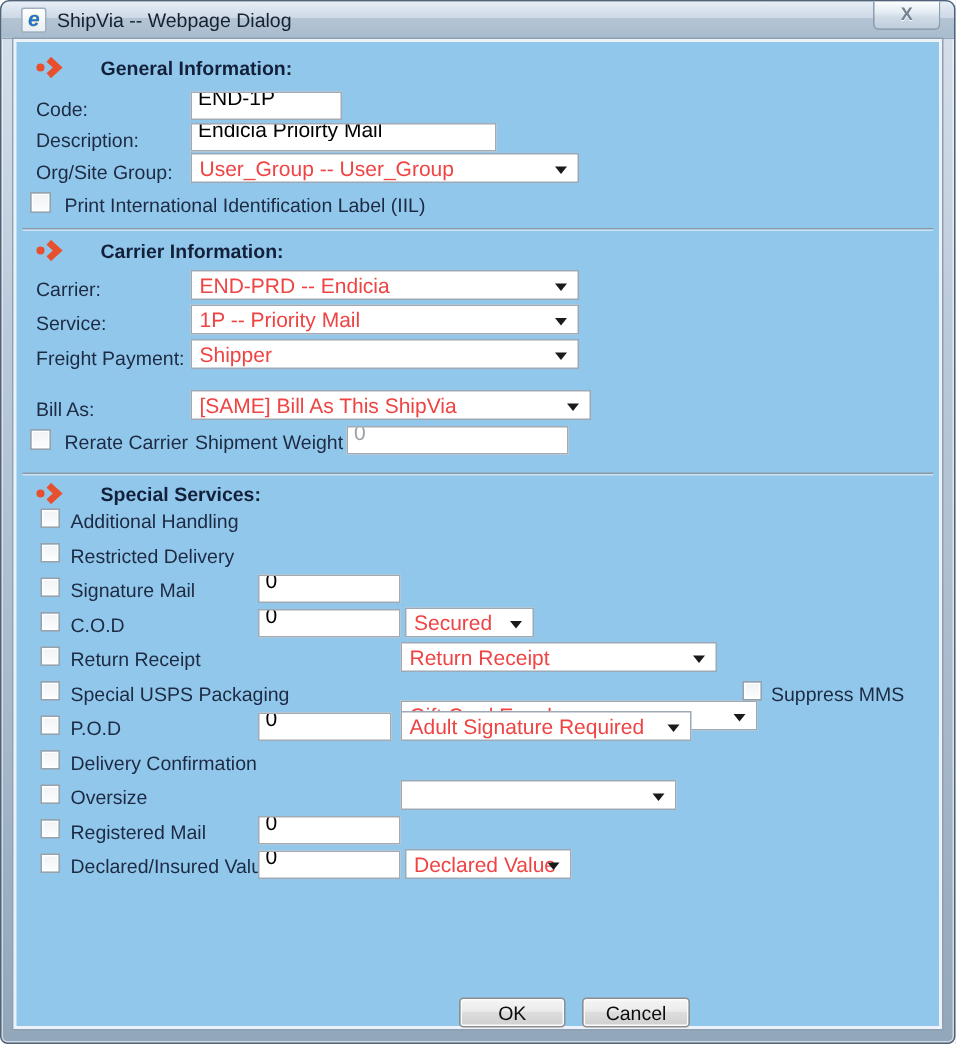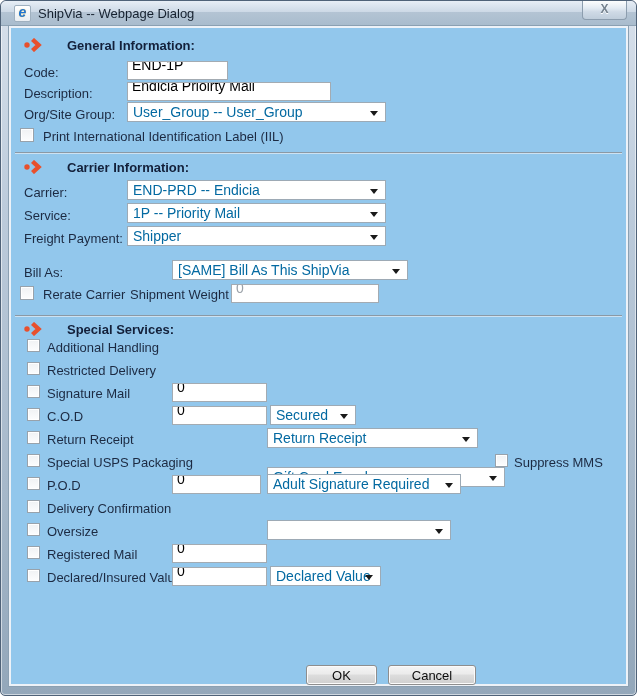--- a/index.html
+++ b/index.html
@@ -31,21 +31,21 @@
 
   .hdr{position:absolute;display:flex;align-items:center;gap:24px;height:18px;}
   .hdr .hdr-text{font-size:13px;font-weight:bold;color:#13203a;white-space:nowrap;}
   .hdr svg{display:block;}
 
   .flabel{position:absolute;font-size:13px;color:#1c2a42;white-space:nowrap;}
   .txt{position:absolute;height:19px;border:1px solid #a3abb2;background:#fff;
     font-family:"Liberation Sans",sans-serif;font-size:14px;color:#000;padding:0 0 12px 4px;margin:0;}
   .txt:disabled{color:#9aa1a8;background:#fff;-webkit-text-fill-color:#9aa1a8;}
   .sel{position:absolute;height:20px;background:#fff;border:1px solid #9daab5;cursor:default;}
-  .sel .sel-text{position:absolute;left:5px;top:0;line-height:19px;font-size:14px;color:#0369a1;white-space:nowrap;}
+  .sel .sel-text{position:absolute;left:5px;top:0;line-height:19px;font-size:14px;color:#ef4444;white-space:nowrap;}
   .sel .arr{position:absolute;right:7px;top:8px;width:0;height:0;
     border-left:4px solid transparent;border-right:4px solid transparent;border-top:5px solid #1a1a1a;}
   .cb{position:absolute;width:13px;height:13px;border:1px solid #98a2ab;
     background:linear-gradient(180deg,#f0f2f4 0%,#fcfdfe 100%);box-shadow:inset 0 0 0 1px #fff;cursor:default;}
   .cb14{width:14px;height:14px;}
   .sep{position:absolute;left:4px;right:4px;height:2px;
     border-top:1px solid #8b99a5;border-bottom:1px solid #cde2f2;}
   .srow{position:absolute;left:0;right:0;height:23px;}
   .srow .cb{top:3px;}
   .srow .slabel{position:absolute;top:4px;font-size:13px;color:#1c2a42;white-space:nowrap;}
@@ -114,21 +114,21 @@
       <i class="arr"></i>
     </div>
 
     <span class="flabel" style="left:13px;top:203px;">Freight Payment:</span>
     <div class="sel" style="left:116px;top:198px;width:259px;">
       <span class="sel-text">Shipper</span>
       <i class="arr"></i>
     </div>
 
     <span class="flabel" style="left:13px;top:237px;">Bill As:</span>
-    <div class="sel" style="left:116px;top:232px;width:236px;margin-left:45px;">
+    <div class="sel" style="left:116px;top:232px;width:267px;">
       <span class="sel-text">[SAME] Bill As This ShipVia</span>
       <i class="arr"></i>
     </div>
 
     <span class="cb cb14" style="left:9px;top:258px;"></span>
     <span class="flabel" style="left:32px;top:259px;">Rerate Carrier</span>
     <span class="flabel" style="left:119px;top:259px;">Shipment Weight :</span>
     <input class="txt" style="left: 220px; top: 256px; width: 148px;" disabled="" value="0">
 
     <div class="sep" style="top:287px;"></div>
@@ -220,15 +220,15 @@
       <span class="cb" style="left:16px;"></span>
       <span class="slabel" style="left:36px;">Declared/Insured Value</span>
       <input class="txt" style="left: 161px; width: 95px;" value="0">
       <div class="sel" style="left:259px;width:111px;">
         <span class="sel-text">Declared Value</span>
         <i class="arr"></i>
       </div>
     </div>
 
     <button class="btn" style="left:295px;top:637px;width:71px;">OK</button>
-    <button class="btn" style="left:377px;top:637px;width:88px;">Cancel</button>
+    <button class="btn" style="left:377px;top:637px;width:72px;">Cancel</button>
   </div>
 </div>
 
 </body></html>

